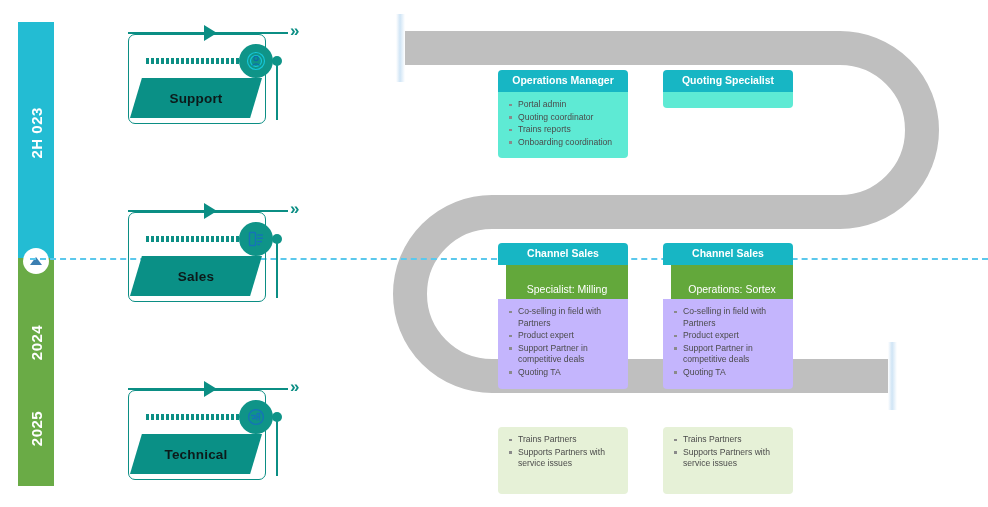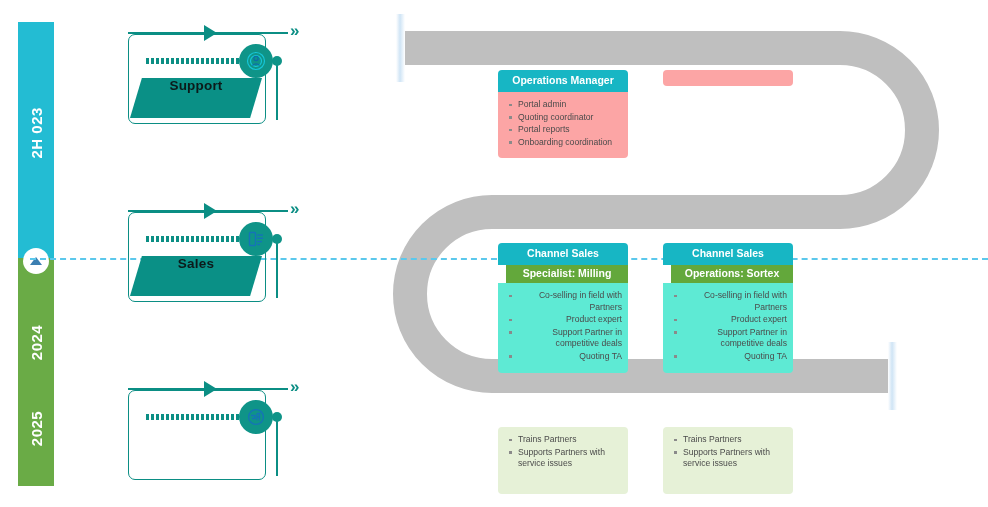--- a/index.html
+++ b/index.html
@@ -69,57 +69,57 @@
     position:absolute;left:156px;top:40px;width:2px;height:60px;background:#0b8e84;
   }
   .pillar .dot{
     position:absolute;left:152px;top:36px;width:10px;height:10px;
     border-radius:50%;background:#0f9488;
   }
   .pillar .para{
     position:absolute;left:10px;top:58px;width:132px;height:40px;
     background:#0a9086;
     clip-path:polygon(9% 0,100% 0,91% 100%,0 100%);
-    display:flex;align-items:flex-start;justify-content:center;
+    display:flex;align-items:center;justify-content:center;
   }
   .pillar .para span{
     color:#0c1a1a;font-size:13.5px;font-weight:600;letter-spacing:.2px;
   }
 
   
   #road{position:absolute;left:0;top:0;width:988px;height:507px;}
 
   
   .card{position:absolute;width:130px;border-radius:4px;overflow:hidden;}
   .card .hd{
     padding:4px 4px 5px;text-align:center;color:#ffffff;
     font-size:10.5px;font-weight:bold;line-height:13px;
   }
   .card .hd2{
-    padding:2px 4px 3px;text-align:center;color:#ffffff;
-    font-size:10.5px;font-weight:bold;line-height:13px;margin-left:8px;
+    padding:18px 4px 3px;text-align:center;color:#ffffff;
+    font-size:10.5px;font-weight:normal;line-height:13px;margin-left:8px;
   }
   .card ul{
     margin:0;padding:7px 6px 9px 20px;list-style:none;
   }
   .card li{
     position:relative;font-size:8.6px;line-height:11.6px;color:#4b4b4b;
     margin-bottom:1px;
   }
   .card li:before{
     content:"";position:absolute;left:-9px;top:4.5px;
     width:2.5px;height:2.5px;background:#8a8a8a;
   }
   .teal .hd{background:#17b6c4;}
-  .teal .body{background:#fca5a5;}
+  .teal .body{background:#5eead4;}
   .green .hd{background:#63a83b;}
   .green .body{background:#e6f1d7;}
   .split .hd{background:#17b6c4;}
   .split .hd2{background:#63a83b;}
-  .split .body{background:#5eead4;text-align:right;}
+  .split .body{background:#c4b5fd;}
 </style>
 </head>
 <body>
 
 <svg id="road" viewBox="0 0 988 507">
   <defs>
     <linearGradient id="capgrad" x1="0" y1="0" x2="1" y2="0">
       <stop offset="0%" stop-color="#ffffff"></stop>
       <stop offset="45%" stop-color="#cfe4f5"></stop>
       <stop offset="100%" stop-color="#ffffff"></stop>
@@ -202,35 +202,39 @@
   <div class="stem"></div>
   <div class="dot"></div>
   <div class="badge">
     <svg width="20" height="20" viewBox="0 0 20 20">
       <circle cx="10" cy="10" r="7.4" fill="none" stroke="#1573b8" stroke-width="1.3"></circle>
       <path d="M5 8.5 h4 v3 h-3" fill="none" stroke="#1573b8" stroke-width="1.3"></path>
       <path d="M11 6.5 v7 M13.5 6.5 v7" fill="none" stroke="#1573b8" stroke-width="1.3"></path>
       <path d="M11 6.5 h3.4 M11 10 h3" fill="none" stroke="#1573b8" stroke-width="1.3"></path>
     </svg>
   </div>
+  <div class="para">
+    <span>Technical</span>
+  </div>
 </div>
 
 <div class="card teal" style="left:498px;top:70px;">
   <div class="hd">Operations Manager</div>
   <div class="body">
     <ul>
       <li>Portal admin</li>
       <li>Quoting coordinator</li>
-      <li>Portal reports</li>
+      <li>Trains reports</li>
       <li>Onboarding coordination</li>
     </ul>
   </div>
 </div>
 
 <div class="card teal" style="left:663px;top:70px;">
+  <div class="hd">Quoting Specialist</div>
   <div class="body">
     <div style="height:16px"></div>
   </div>
 </div>
 
 <div class="card split" style="left:498px;top:243px;">
   <div class="hd">Channel Sales</div>
   <div class="hd2">Specialist: Milling</div>
   <div class="body">
     <ul>

